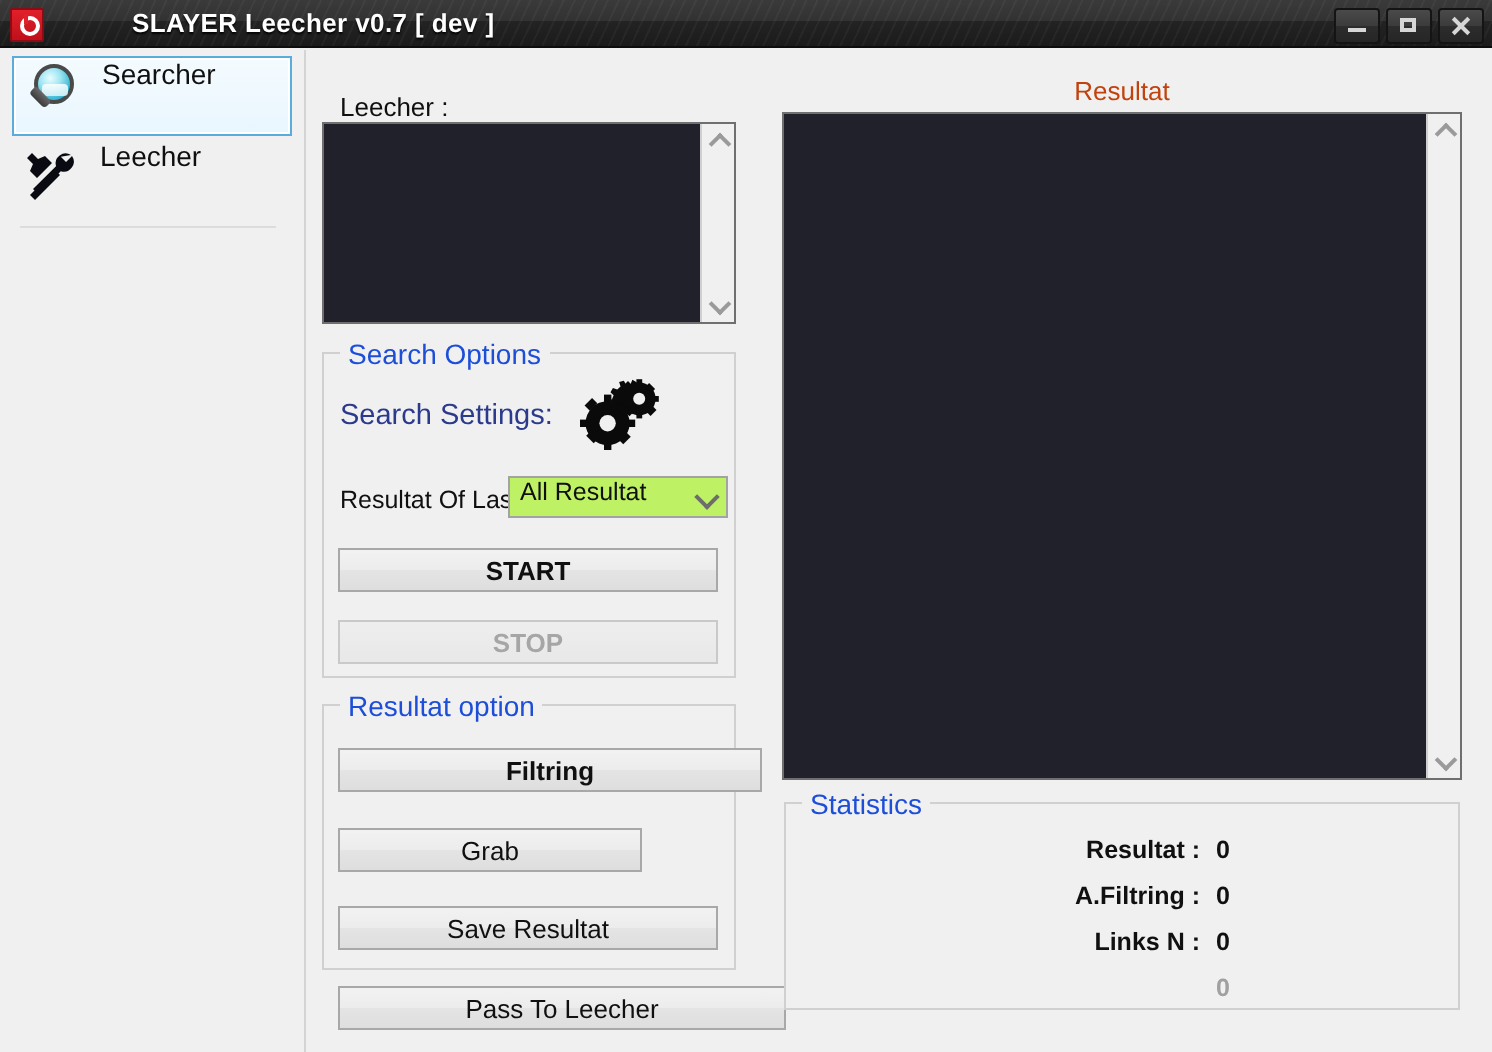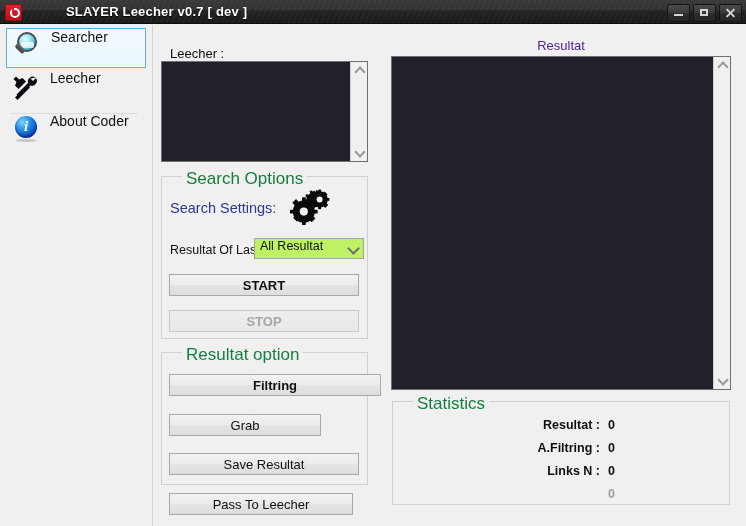--- a/index.html
+++ b/index.html
@@ -137,22 +137,22 @@
     border-left:2px solid #9a9a9a;border-top:2px solid #9a9a9a;
   }
   .scroll .arrow.up::after{transform:rotate(45deg);}
   .scroll .arrow.down::after{transform:rotate(225deg);top:4px;}
 
   
   .group{
     position:absolute;border:1px solid #d0d0d0;box-sizing:border-box;background:transparent;
   }
   .group > .gtitle{
-    position:absolute;top:-8px;left:20px;background:#f0f0f0;padding:0 4px;
-    font-size:17px;color:#15803d;white-space:nowrap;
+    position:absolute;top:-8px;left:8px;background:#f0f0f0;padding:0 4px;
+    font-size:14px;color:#1d4ed8;white-space:nowrap;
   }
   #grp-search{left:161px;top:176px;width:207px;height:163px;}
   #grp-result{left:161px;top:352px;width:207px;height:133px;}
   #grp-stats{left:392px;top:401px;width:338px;height:104px;}
 
   .lbl-search-settings{
     position:absolute;left:170px;top:200px;font-size:14.5px;color:#2b3a8c;white-space:nowrap;
   }
   .gears{position:absolute;left:289px;top:189px;width:46px;height:36px;}
 
@@ -183,26 +183,26 @@
   }
   .btn.disabled{
     color:#a6a6a6;border:1px solid #c9c9c9;
     background:linear-gradient(180deg,#eeeeee 0%,#e8e8e8 100%);
   }
   #btn-start{left:169px;top:274px;width:190px;height:22px;font-weight:bold;}
   #btn-stop{left:169px;top:310px;width:190px;height:22px;font-weight:bold;}
   #btn-filtring{left:169px;top:374px;width:212px;height:22px;font-weight:bold;}
   #btn-grab{left:169px;top:414px;width:152px;height:22px;}
   #btn-save{left:169px;top:453px;width:190px;height:22px;}
-  #btn-pass{left:169px;top:493px;width:184px;height:22px;}
+  #btn-pass{left:169px;top:493px;width:224px;height:22px;}
 
   
   .res-title{
     position:absolute;left:392px;top:38px;width:338px;text-align:center;
-    font-size:13px;color:#4c1d95;
+    font-size:13px;color:#c2410c;
   }
   .res-box{
     position:absolute;left:391px;top:56px;width:340px;height:334px;
     border:1px solid #6f6f6f;box-sizing:border-box;background:#1e1e28;display:flex;
   }
   .res-box .area{flex:1;background:#21212b;}
 
   .stat-row{position:absolute;height:16px;font-size:12.5px;white-space:nowrap;}
   .stat-label{position:absolute;right:0;top:0;text-align:right;color:#101010;font-weight:bold;}
   .stat-value{position:absolute;left:8px;top:0;color:#101010;font-weight:bold;}
@@ -247,27 +247,20 @@
             <path d="M16 8.5 L12.5 5 L9 6.5 L6 3.5 L3.5 6 L6.5 9 L5 12.5 L8.5 16 Z"></path>
             <path d="M25.5 4.5 a5 5 0 0 0 -7.5 5.6 L6.5 21.5 L9 24 L20.4 12.6 a5 5 0 0 0 5.6 -7.6 l-3 3 l-2.6 -2.6 z"></path>
           </g>
         </svg>
       </div>
       <div class="label">Leecher</div>
     </div>
 
     <div class="nav-sep" style="top:88px;"></div>
 
-    <div class="nav-item" style="top:88px;">
-      <div class="ico ico-info">
-        <div class="ball"></div>
-        <div class="shadow"></div>
-      </div>
-      <div class="label">About Coder</div>
-    </div>
 
   </div>
   <div class="vdivider"></div>
 
   <div class="kw-label">Leecher :</div>
   <div class="kw-box">
     <div class="area" placeholder=""></div>
     <div class="scroll">
       <div class="arrow up"></div>
       <div class="arrow down"></div>

